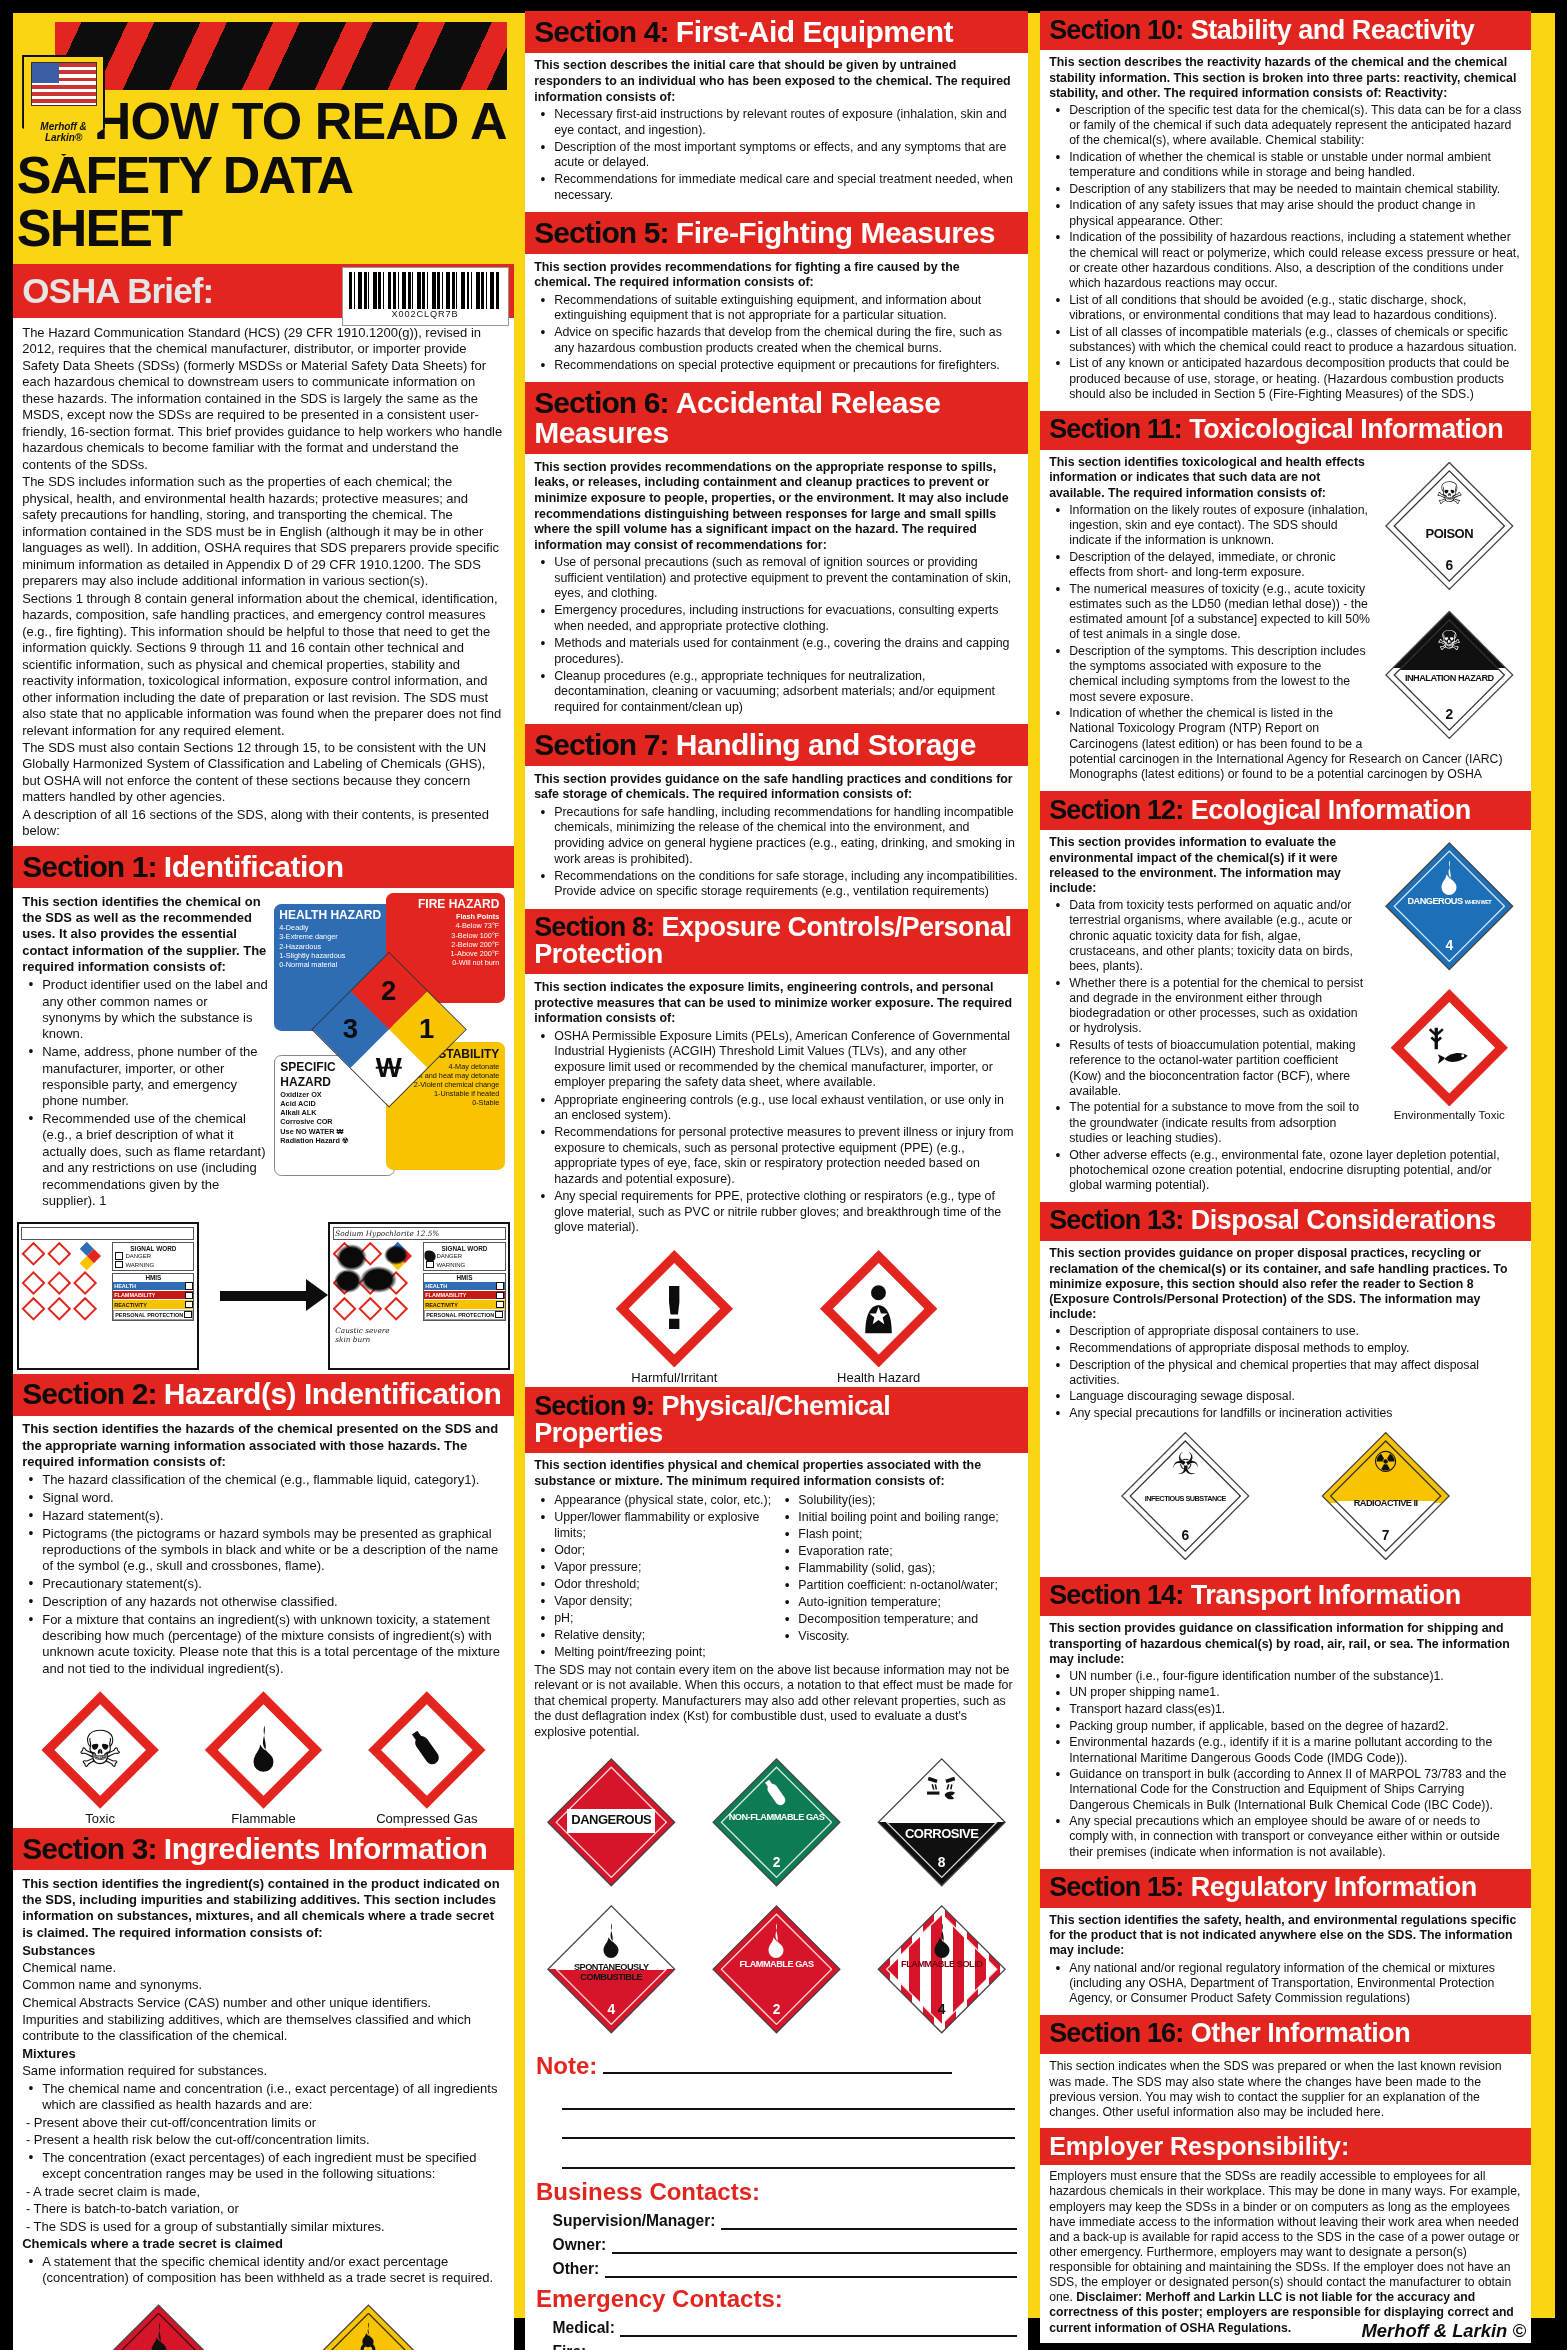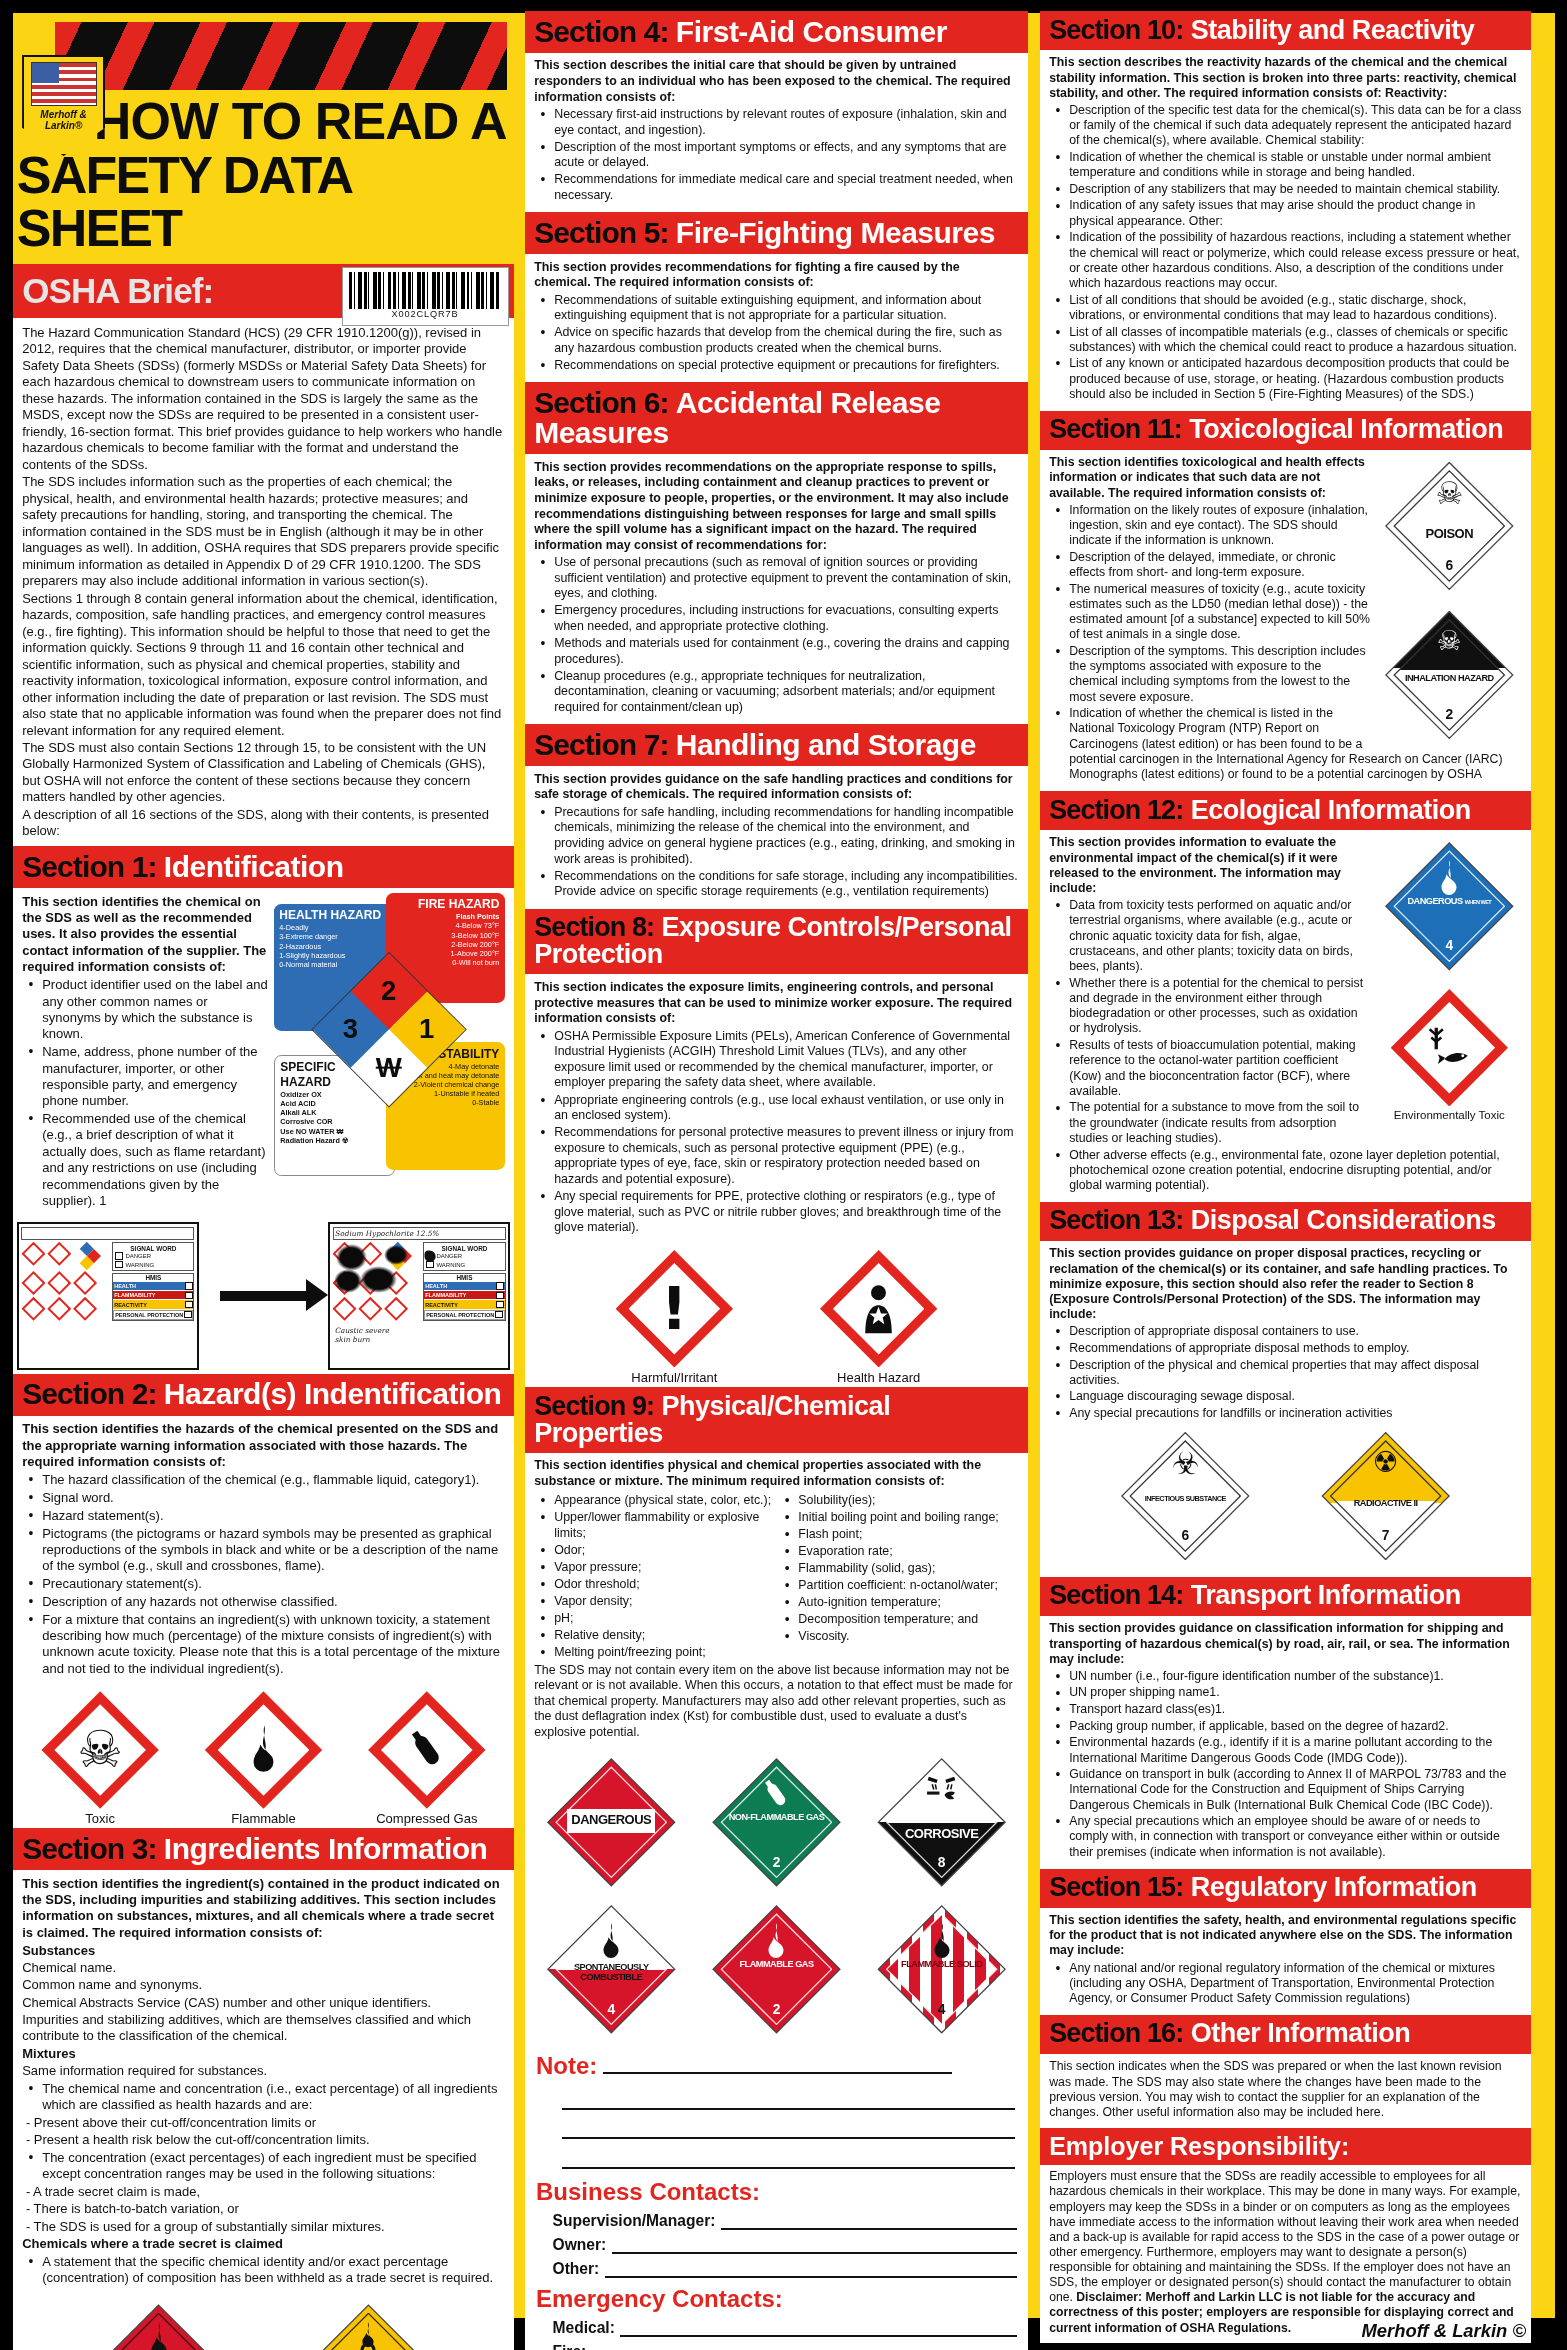--- a/index.html
+++ b/index.html
@@ -14,21 +14,21 @@
   
   .hdr{padding:7.3px 1.8px 0 1.8px;}
   .stripes{height:68px;margin:3.7px 5.5px 0 40px;
     background:repeating-linear-gradient(115deg,#E2261F 0 24px,#0d0d0d 24px 66px);}
   .titlewrap{position:relative;padding:5.5px 0 9.2px 0;}
   .bigtitle{font-weight:900;letter-spacing:-0.9px;line-height:1.02;color:#0d0d0d;
     font-size:52px;text-align:left;margin-left:79px;}
   .bigtitle .l2{margin-left:-77px;font-size:52px;letter-spacing:-1.8px;}
   .shield{position:absolute;left:7.3px;top:-35px;width:79px;height:97px;background:#FBD414;
     border:2.8px solid #0d0d0d;clip-path:polygon(0 0,100% 0,100% 72%,50% 100%,0 72%);
-    display:flex;flex-direction:column;align-items:center;z-index:3;}
+    display:flex;flex-direction:column;align-items:center;z-index:3;gap:12px;}
   .flag{width:64px;height:42px;margin-top:5.5px;border:0.9px solid #333;position:relative;
     background:repeating-linear-gradient(180deg,#c33 0 3.7px,#fff 3.7px 7.3px);}
   .flag::after{content:"";position:absolute;left:0;top:0;width:27.5px;height:20px;background:#3a5fa5;}
   .shield .lg{font-size:10px;font-weight:800;font-style:italic;line-height:1.05;text-align:center;margin-top:3.7px;}
   
   .sec-bar{background:#E2261F;padding:5.5px 9.2px 6.4px 9.2px;line-height:1.0;}
   .sec-num{color:#0d0d0d;font-weight:900;font-size:30px;letter-spacing:-0.9px;}
   .sec-rest{color:#fff;font-weight:900;font-size:30px;letter-spacing:-0.5px;margin-left:7.3px;}
   .osha-bar{position:relative;background:#E2261F;padding:7.3px 9.2px;}
   .osha-bar .sec-num{font-size:35px;color:#e5e5e5;}
@@ -515,21 +515,21 @@
 
         </div>
       </div>
 
     </div>
   </div>
 
   <div class="col col-mid">
     <div class="panel">
       <div class="sec-bar">
-        <span class="sec-num">Section 4:</span><span class="sec-rest">First-Aid Consumer</span>
+        <span class="sec-num">Section 4:</span><span class="sec-rest">First-Aid Equipment</span>
       </div>
       <div class="sec-body">
         <div class="intro">This section describes the initial care that should be given by untrained responders to an individual who has been exposed to the chemical. The required information consists of:</div>
         <div>
             <div class="li-b">Necessary first-aid instructions by relevant routes of exposure (inhalation, skin and eye contact, and ingestion).</div>
             <div class="li-b">Description of the most important symptoms or effects, and any symptoms that are acute or delayed.</div>
             <div class="li-b">Recommendations for immediate medical care and special treatment needed, when necessary.</div>
           </div>
       </div>
 

